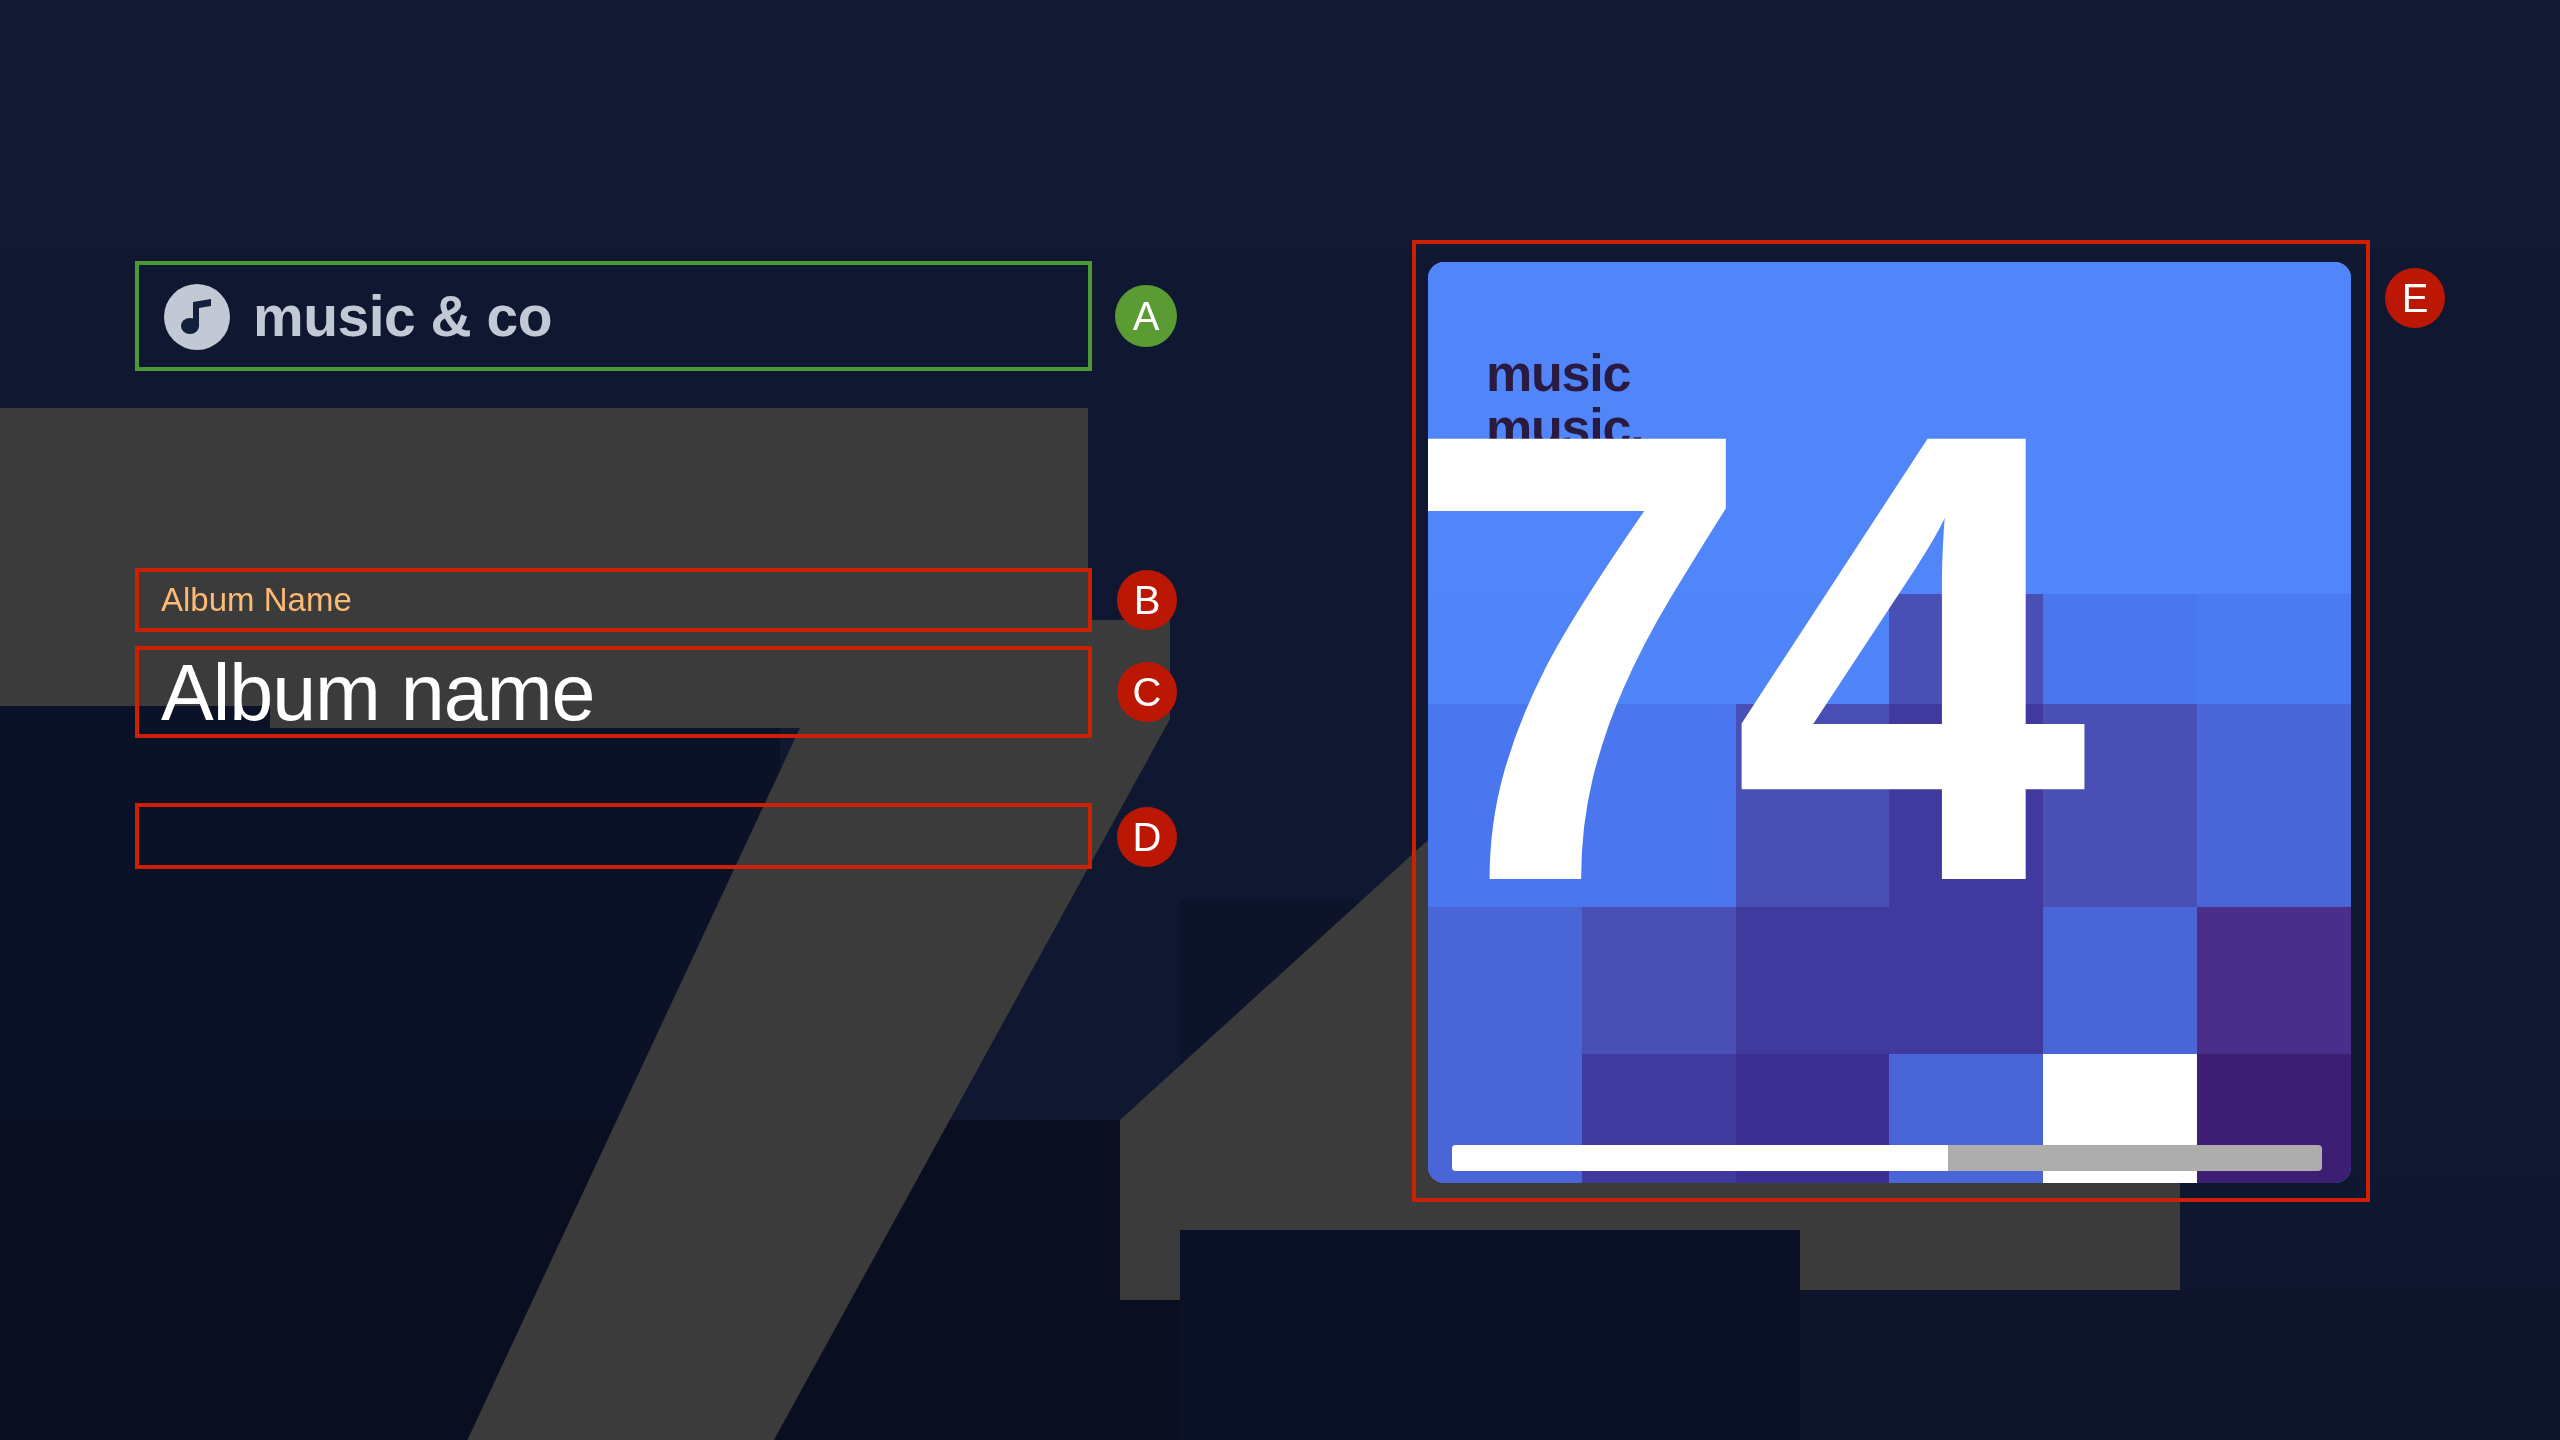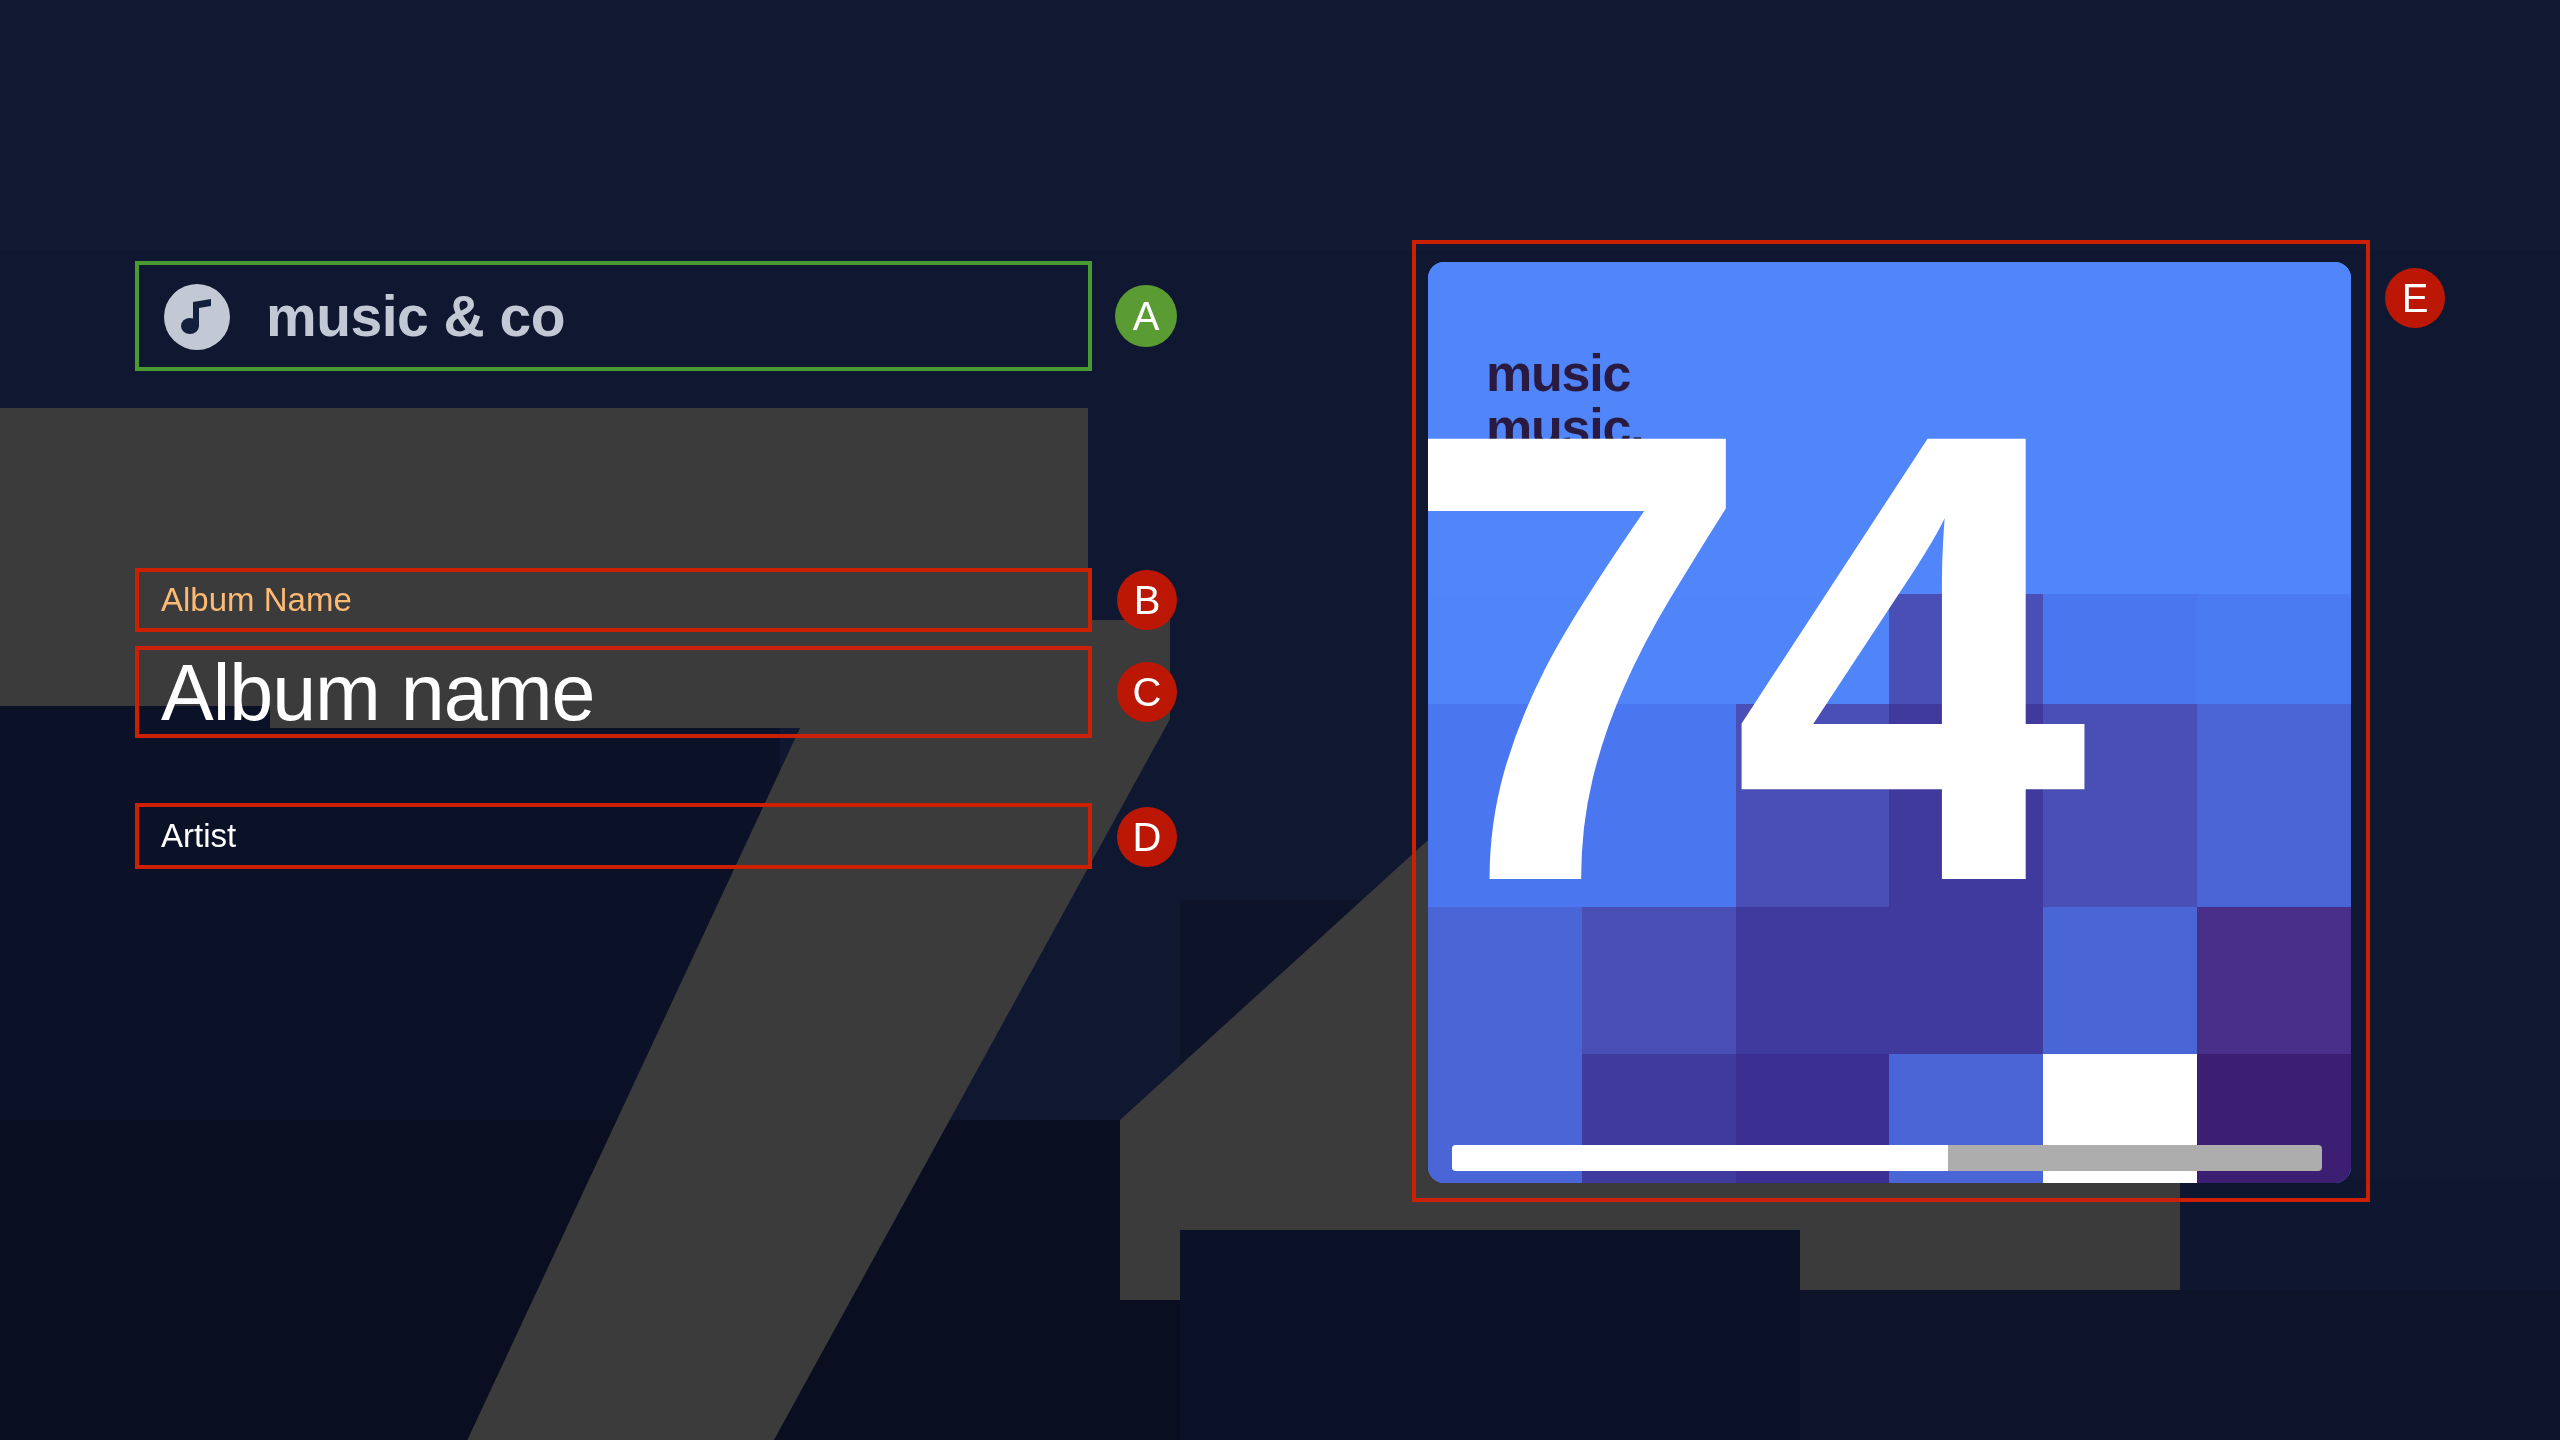--- a/index.html
+++ b/index.html
@@ -64,21 +64,21 @@
   }
   .brand-icon {
     width: 66px; height: 66px;
     border-radius: 50%;
     background: #c3c9d4;
     position: relative;
     flex: none;
   }
   .brand-icon svg { position: absolute; left: 17px; top: 13px; }
   .brand-text {
-    margin-left: 36px;
+    margin-left: 23px;
     font-size: 57px;
     font-weight: 700;
     color: #c3c9d4;
     letter-spacing: -0.5px;
     line-height: 1;
     white-space: nowrap;
   }
 
   .field-album {
     position: absolute;
@@ -213,23 +213,20 @@
     </div>
 
     <div class="field-album">
       <span class="txt">Album Name</span>
     </div>
 
     <div class="field-song">
       <span class="txt">Album name</span>
     </div>
 
-    <div class="field-artist">
-      <span class="txt">Artist</span>
-    </div>
 
   </div>
 
   <div class="album-card">
     <div class="album-grid" id="album-grid">
         <div style="background: rgb(80, 134, 249);"></div>
         <div style="background: rgb(80, 134, 249);"></div>
         <div style="background: rgb(80, 134, 249);"></div>
         <div style="background: rgb(80, 134, 249);"></div>
         <div style="background: rgb(80, 134, 249);"></div>

